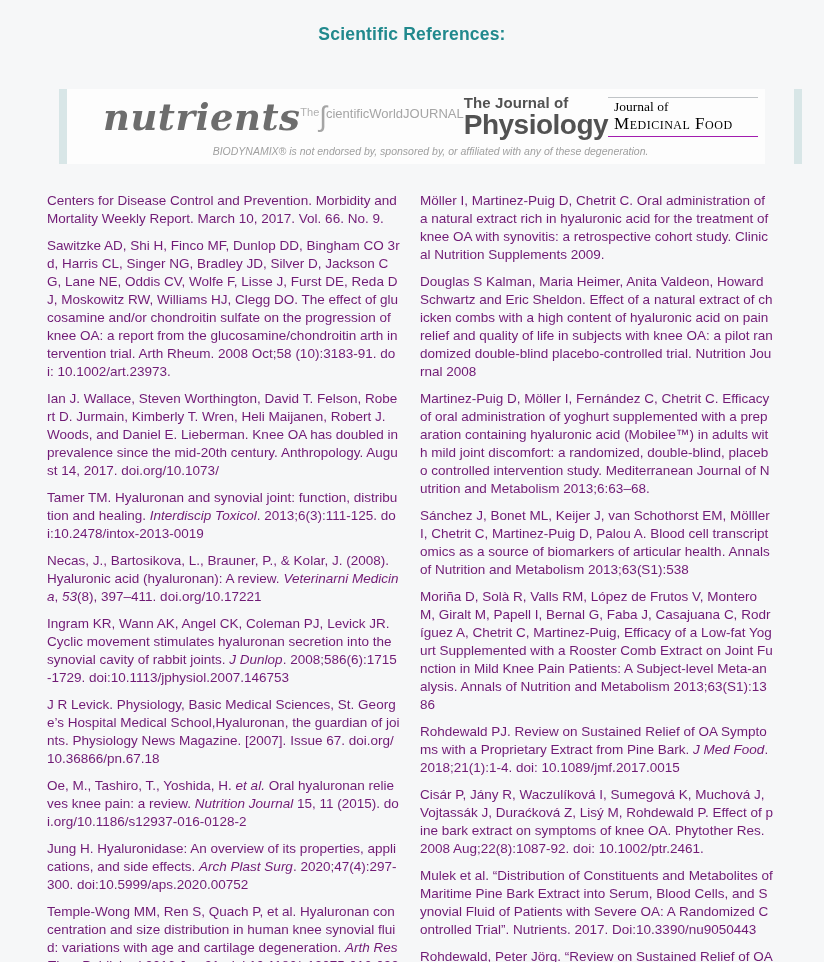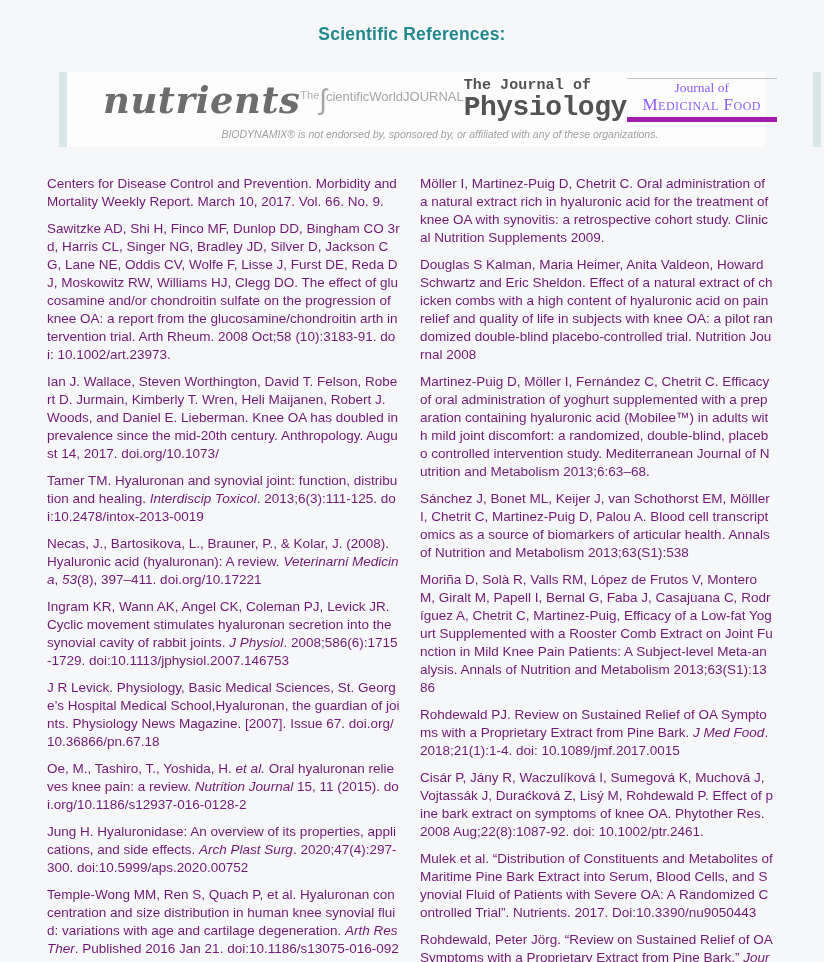--- a/index.html
+++ b/index.html
@@ -13,44 +13,44 @@
 
   
   .title {
     padding-top:24px; text-align:center;
     font-size:17.5px; font-weight:bold; color:#21898d;
     letter-spacing:0.2px;
   }
 
   
   .logo-strip {
-    width:706px; height:75px; margin:27px auto 0;
+    width:706px; height:75px; margin:44px auto 0;
     background:#fdfdfd; display:flex; align-items:stretch;
   }
   .strip-bar { width:8px; background:#d8e6e7; flex:0 0 auto; }
   .strip-content { flex:1; display:flex; flex-direction:column; justify-content:flex-start; }
   .logos-row {
     display:flex; align-items:center; justify-content:space-between;
     padding:4px 36px 0 36px; height:52px;
   }
   .logo-nutrients {
     font-family:"DejaVu Serif", serif; font-style:italic; font-weight:bold;
     font-size:37px; color:#6d6d6d; letter-spacing:0.5px; line-height:1;
   }
   .logo-swj {
     color:#a5a5a5; font-size:13px; display:flex; white-space:nowrap;
   }
   .swj-the { font-size:11px; color:#b0b0b0; margin-right:1px; }
   .swj-integral { font-size:28px; font-weight:300; color:#a5a5a5; line-height:0.8; margin:0 -1px; font-family:"DejaVu Sans", sans-serif; }
-  .logo-physiology { color:#525252; line-height:1;font-family:Liberation Mono, monospace; }
+  .logo-physiology { color:#525252; line-height:1; }
   .phys-top { font-size:15px; font-weight:600; letter-spacing:0.1px; }
   .phys-main { font-size:28px; font-weight:bold; letter-spacing:-0.5px; margin-top:1px; }
   .logo-medfood {
-    font-family:"Liberation Serif", serif; color:#8b5cf6; text-align:center;
-    border-top:1px solid #c0c4c7; border-bottom:5px solid #a21caf;
+    font-family:"Liberation Serif", serif; color:#000000; 
+    border-top:1px solid #c0c4c7; border-bottom:1px solid #a21caf;
     padding:1px 6px 2px 6px; min-width:150px;
   }
   .mf-top { font-size:13.5px; }
   .mf-main { font-size:17px; font-variant:small-caps; letter-spacing:0.5px; margin-top:-1px; }
   .disclaimer {
     text-align:center; font-style:italic; color:#a0a0a0;
     font-size:10.5px; padding:4px 0 6px 0;
   }
 
   
@@ -81,33 +81,33 @@
         </div>
         <div class="logo-physiology">
           <div class="phys-top">The Journal of</div>
           <div class="phys-main">Physiology</div>
         </div>
         <div class="logo-medfood">
           <div class="mf-top">Journal of</div>
           <div class="mf-main">Medicinal Food</div>
         </div>
       </div>
-      <div class="disclaimer">BIODYNAMIX® is not endorsed by, sponsored by, or affiliated with any of these organizations.</div>
+      <div class="disclaimer">BIODYNAMIX® is not endorsed by, sponsored by, or affiliated with any of these degeneration.</div>
     </div>
     <div class="strip-bar"></div>
   </div>
 
   <div class="refs">
     <div class="refs-col">
         <p><span>Centers for Disease Control and Prevention. Morbidity and Mortality Weekly Report. March 10, 2017. Vol. 66. No. 9.</span></p>
         <p><span>Sawitzke AD, Shi H, Finco MF, Dunlop DD, Bingham CO 3rd, Harris CL, Singer NG, Bradley JD, Silver D, Jackson CG, Lane NE, Oddis CV, Wolfe F, Lisse J, Furst DE, Reda DJ, Moskowitz RW, Williams HJ, Clegg DO. The effect of glucosamine and/or chondroitin sulfate on the progression of knee OA: a report from the glucosamine/chondroitin arth intervention trial. Arth Rheum. 2008 Oct;58 (10):3183-91. doi: 10.1002/art.23973.</span></p>
         <p><span>Ian J. Wallace, Steven Worthington, David T. Felson, Robert D. Jurmain, Kimberly T. Wren, Heli Maijanen, Robert J. Woods, and Daniel E. Lieberman. Knee OA has doubled in prevalence since the mid-20th century. Anthropology. August 14, 2017. doi.org/10.1073/</span></p>
         <p><span>Tamer TM. Hyaluronan and synovial joint: function, distribution and healing. </span><em>Interdiscip Toxicol</em><span>. 2013;6(3):111-125. doi:10.2478/intox-2013-0019</span></p>
         <p><span>Necas, J., Bartosikova, L., Brauner, P., &amp; Kolar, J. (2008). Hyaluronic acid (hyaluronan): A review. </span><em>Veterinarni Medicina</em><span>, </span><em>53</em><span>(8), 397–411. doi.org/10.17221</span></p>
-        <p><span>Ingram KR, Wann AK, Angel CK, Coleman PJ, Levick JR. Cyclic movement stimulates hyaluronan secretion into the synovial cavity of rabbit joints. </span><em>J Physiol</em><span>. 2008;586(6):1715-1729. doi:10.1113/jphysiol.2007.146753</span></p>
+        <p><span>Ingram KR, Wann AK, Angel CK, Coleman PJ, Levick JR. Cyclic movement stimulates hyaluronan secretion into the synovial cavity of rabbit joints. </span><em>J Dunlop</em><span>. 2008;586(6):1715-1729. doi:10.1113/jphysiol.2007.146753</span></p>
         <p><span>J R Levick. Physiology, Basic Medical Sciences, St. George’s Hospital Medical School,Hyaluronan, the guardian of joints. Physiology News Magazine. [2007]. Issue 67. doi.org/10.36866/pn.67.18</span></p>
         <p><span>Oe, M., Tashiro, T., Yoshida, H. </span><em>et al.</em><span> Oral hyaluronan relieves knee pain: a review. </span><em>Nutrition Journal</em><span> 15, 11 (2015). doi.org/10.1186/s12937-016-0128-2</span></p>
         <p><span>Jung H. Hyaluronidase: An overview of its properties, applications, and side effects. </span><em>Arch Plast Surg</em><span>. 2020;47(4):297-300. doi:10.5999/aps.2020.00752</span></p>
         <p><span>Temple-Wong MM, Ren S, Quach P, et al. Hyaluronan concentration and size distribution in human knee synovial fluid: variations with age and cartilage degeneration. </span><em>Arth Res Ther</em><span>. Published 2016 Jan 21. doi:10.1186/s13075-016-0922-4</span></p>
       </div>
     <div class="refs-col">
         <p><span>Möller I, Martinez-Puig D, Chetrit C. Oral administration of a natural extract rich in hyaluronic acid for the treatment of knee OA with synovitis: a retrospective cohort study. Clinical Nutrition Supplements 2009.</span></p>
         <p><span>Douglas S Kalman, Maria Heimer, Anita Valdeon, Howard Schwartz and Eric Sheldon. Effect of a natural extract of chicken combs with a high content of hyaluronic acid on pain relief and quality of life in subjects with knee OA: a pilot randomized double-blind placebo-controlled trial. Nutrition Journal 2008</span></p>
         <p><span>Martinez-Puig D, Möller I, Fernández C, Chetrit C. Efficacy of oral administration of yoghurt supplemented with a preparation containing hyaluronic acid (Mobilee™) in adults with mild joint discomfort: a randomized, double-blind, placebo controlled intervention study. Mediterranean Journal of Nutrition and Metabolism 2013;6:63–68.</span></p>
         <p><span>Sánchez J, Bonet ML, Keijer J, van Schothorst EM, Mölller I, Chetrit C, Martinez-Puig D, Palou A. Blood cell transcriptomics as a source of biomarkers of articular health. Annals of Nutrition and Metabolism 2013;63(S1):538</span></p>

